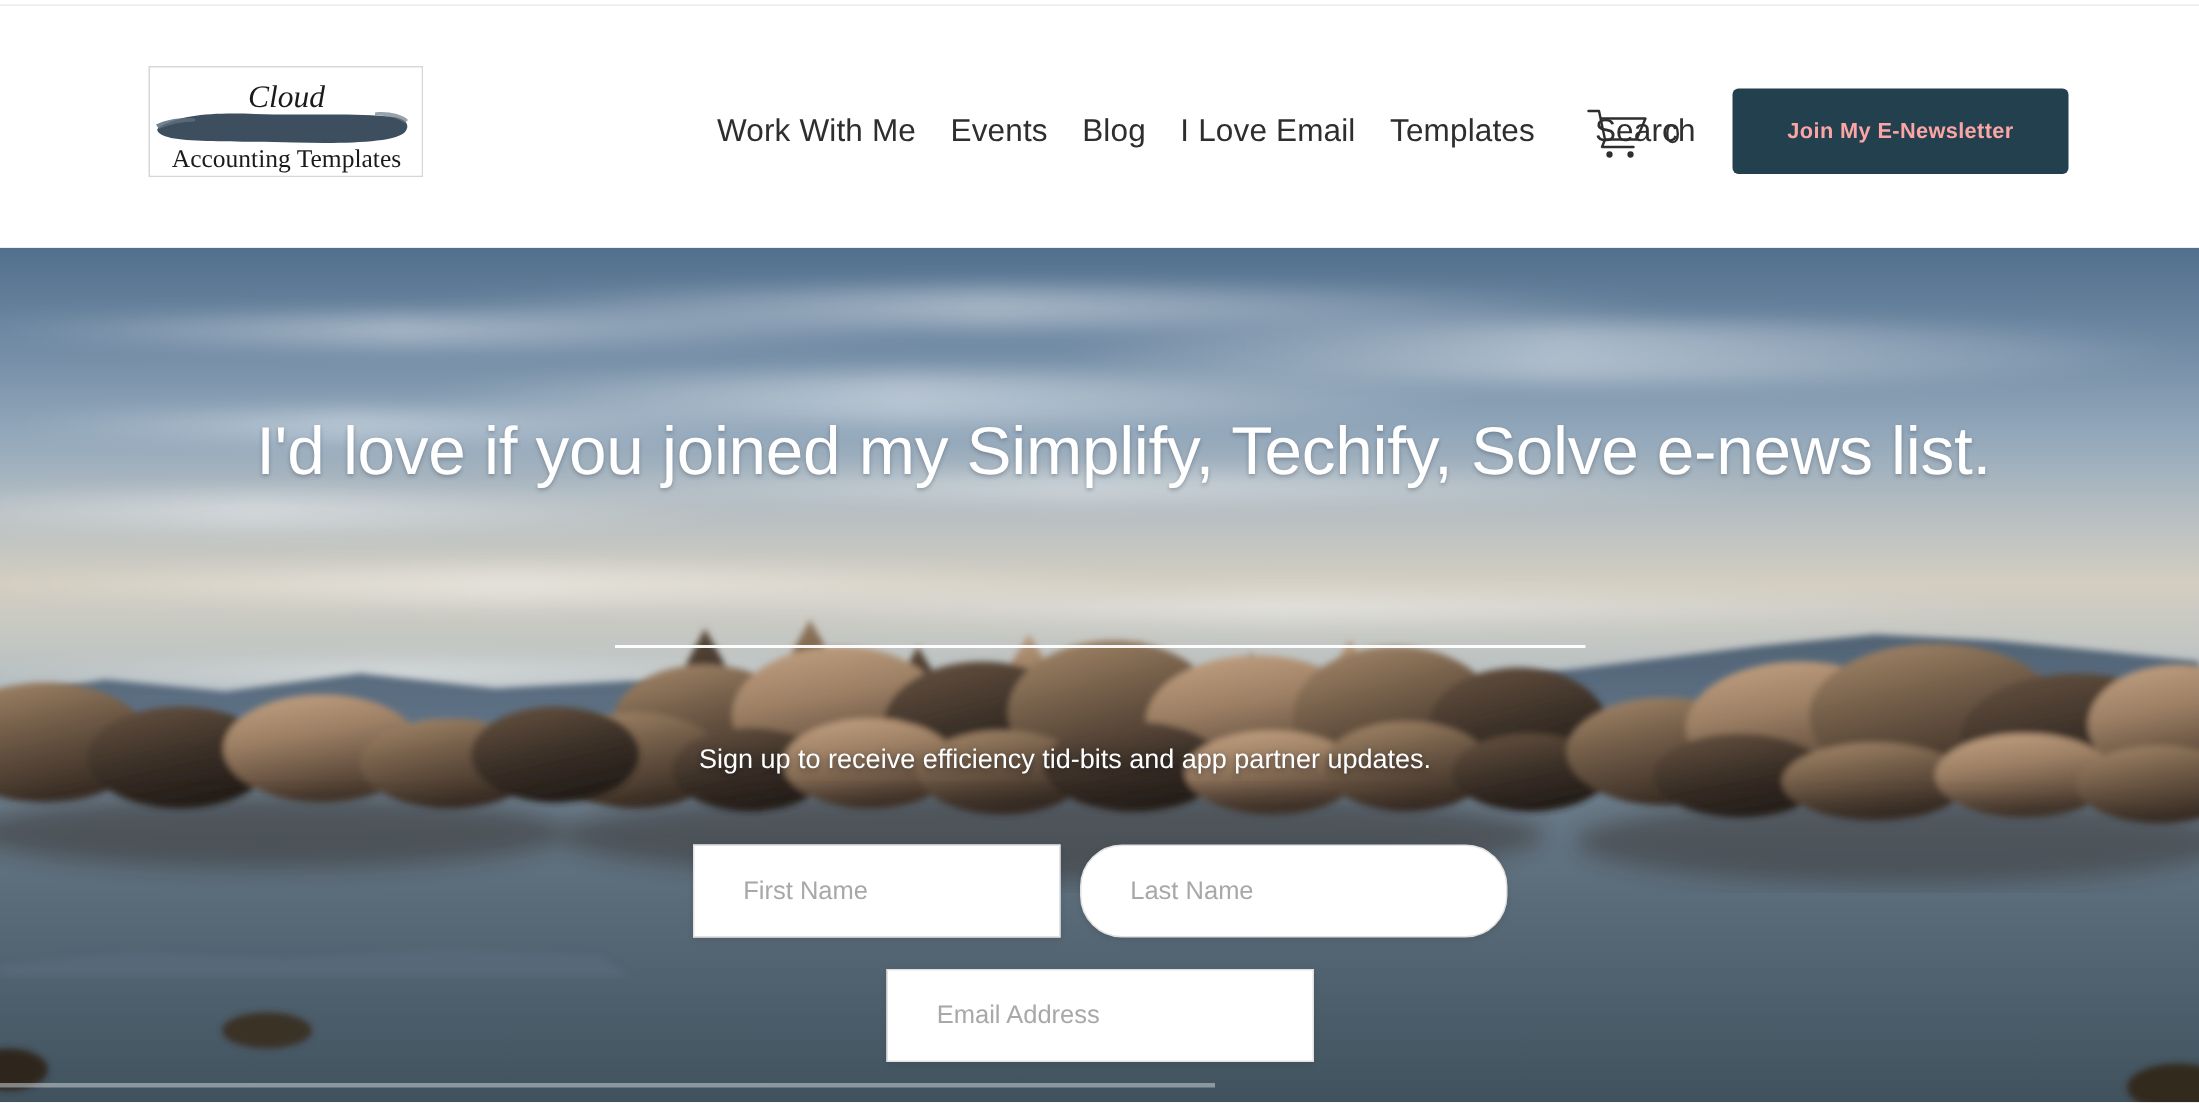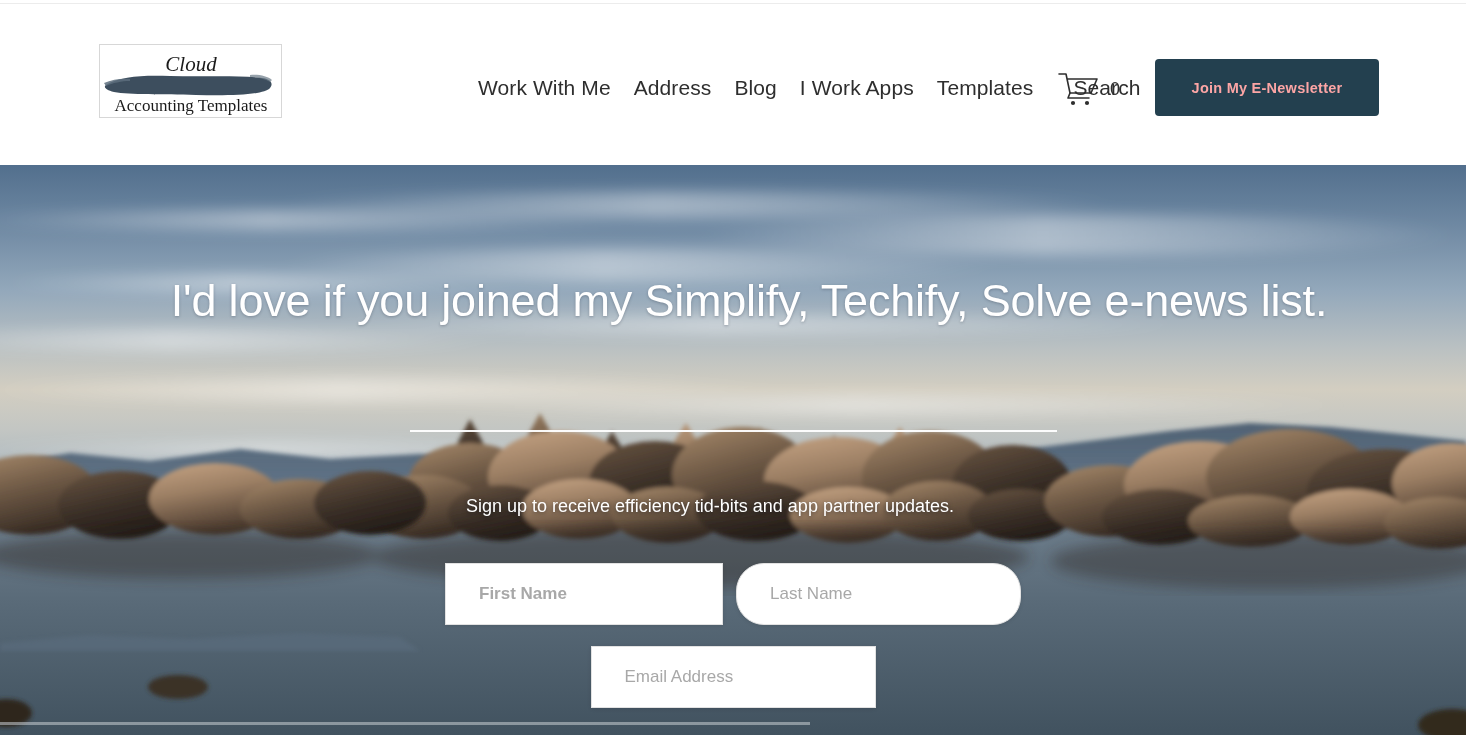--- a/index.html
+++ b/index.html
@@ -133,21 +133,21 @@
     border:1px solid #e2e2e2;
     height:62px;
     padding:0 33px;
     font-family:"Liberation Sans", sans-serif;
     font-size:17px;
     color:#444;
     outline:none;
     box-shadow:0 1px 4px rgba(0,0,0,0.10);
   }
   .field::placeholder { color:#a8a8a8; }
-  .field-first { width:278px;font-weight:bold; }
+  .field-first { width:245px; }
   .field-last  { width:285px;border-radius:28px; }
   .email-row { display:flex; justify-content:center; margin-top:21px; }
   .field-email { width:285px; }
 
   
   .page-bottom-edge {
     position:absolute; left:0; top:722px;
     width:810px; height:3px;
     background:rgba(200,205,212,0.55);
   }
@@ -170,23 +170,23 @@
         <path d="M150 30 C 158 29, 168 31, 172 35 L 170 37 C 164 33, 156 32, 150 32 Z" fill="#6b7b88" opacity="0.7"></path>
 
         <text x="91" y="26" text-anchor="middle" font-family="'Liberation Serif', serif" font-style="italic" font-size="21" fill="#1a1a1a">Cloud</text>
 
         <text x="91" y="66" text-anchor="middle" font-family="'Liberation Serif', serif" font-size="17" fill="#1a1a1a">Accounting Templates</text>
       </svg>
     </a>
 
     <nav class="main-nav">
       <a class="nav-item" href="#">Work With Me</a>
-      <a class="nav-item" href="#">Address</a>
+      <a class="nav-item" href="#">Events</a>
       <a class="nav-item" href="#">Blog</a>
-      <a class="nav-item" href="#">I Work Apps</a>
+      <a class="nav-item" href="#">I Love Email</a>
       <a class="nav-item" href="#">Templates</a>
       <a class="nav-item" href="#">Search</a>
     </nav>
 
     <div class="cart-area">
       <svg class="cart-icon" viewBox="0 0 46 38">
         <g fill="none" stroke="#2e2e2e" stroke-width="1.6" stroke-linecap="round" stroke-linejoin="round">
           <path d="M3 4 L10 4 L14 23 L35 23 L41 9 L12 9"></path>
           <path d="M14 23 L12 28 L33 28"></path>
         </g>

